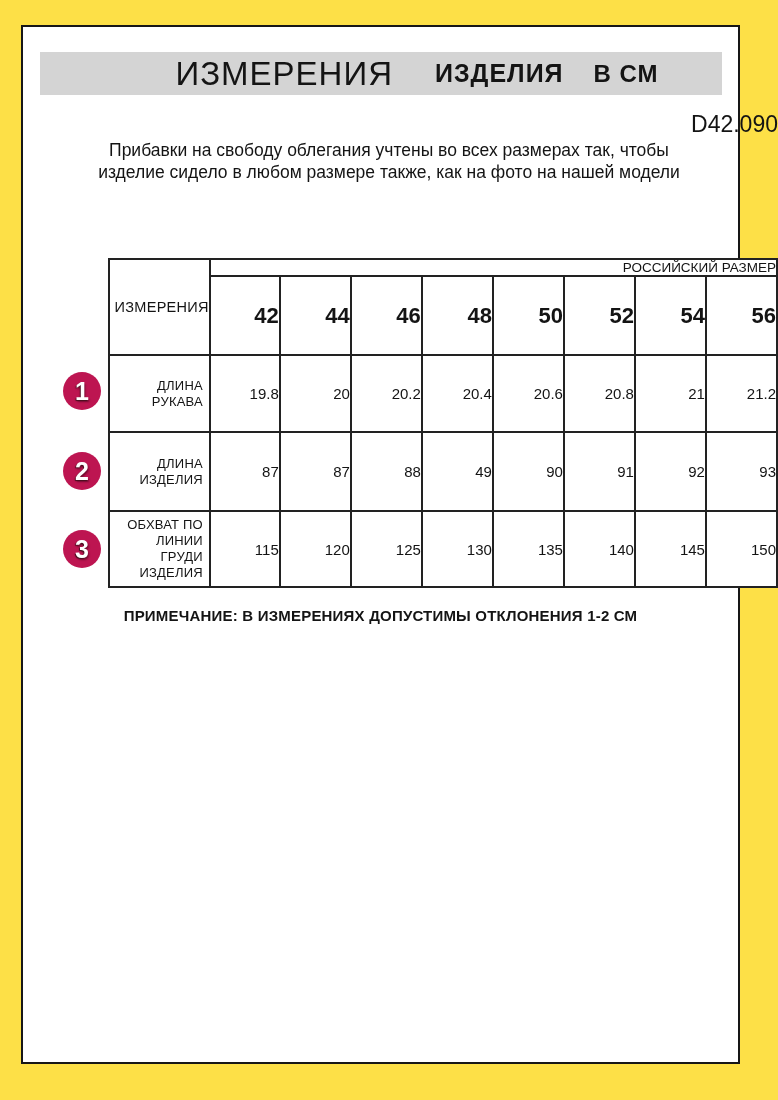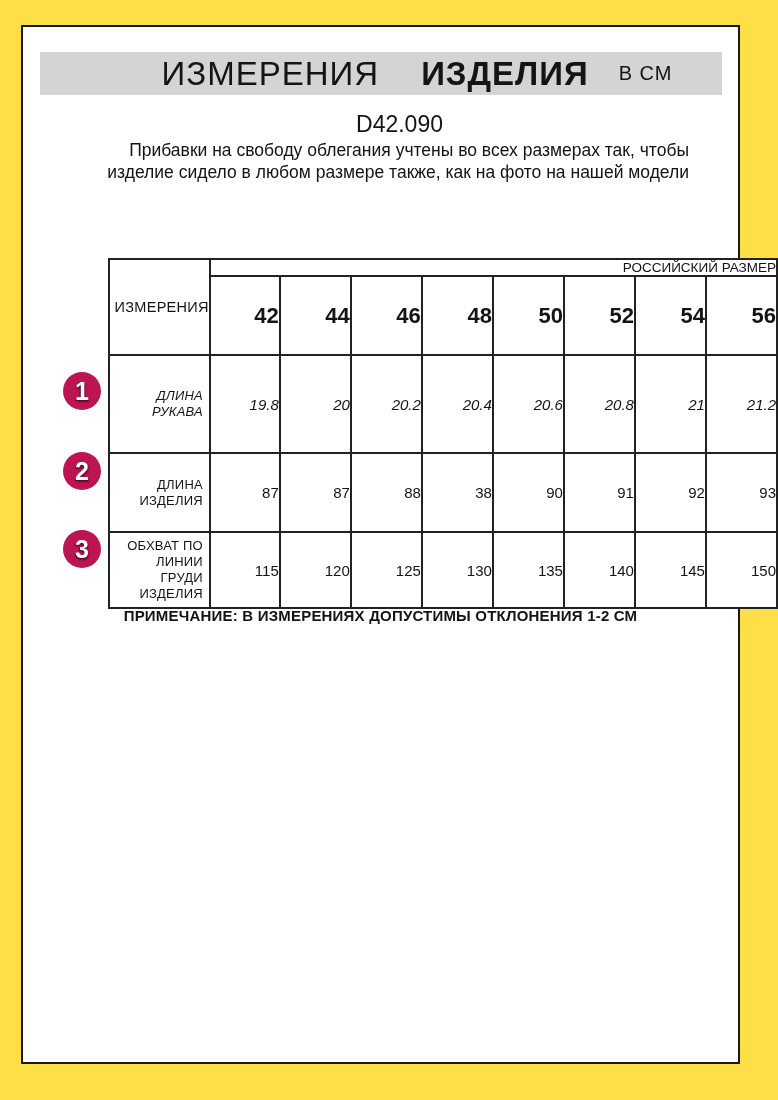--- a/index.html
+++ b/index.html
@@ -20,48 +20,48 @@
 
   .title-band {
     position: absolute; left: 40px; top: 52px;
     width: 682px; height: 43px;
     background: #d4d4d4;
     display: flex; align-items: center; justify-content: center;
     padding-left: 72px;
     white-space: nowrap;
   }
   .title-main { font-size: 33px; font-weight: 500; letter-spacing: 1px; }
-  .title-bold { font-size: 33px; font-weight: bold; letter-spacing: 1px; margin-left: 42px; }
-  .title-unit { font-size: 20px; font-weight: 400; letter-spacing: 1px; margin-left: 30px; }
+  .title-bold { font-size: 25px; font-weight: bold; letter-spacing: 1px; margin-left: 42px; }
+  .title-unit { font-size: 24px; font-weight: 700; letter-spacing: 1px; margin-left: 30px; }
 
   .code {
     position: absolute; left: 21px; top: 111px; width: 757px;
-    text-align: center; font-size: 23px;
+    text-align: right; font-size: 23px;
   }
   .desc {
     position: absolute; left: 89px; top: 139px; width: 600px;
-    text-align: right; font-size: 17.5px; line-height: 22px;
+    text-align: center; font-size: 17.5px; line-height: 22px;
   }
 
   .size-table {
     position: absolute; left: 108px; top: 258px;
     border-collapse: collapse; table-layout: fixed;
     background: #fff;
   }
   .size-table td {
     border: 2px solid #222222;
     text-align: right; vertical-align: middle;
     padding: 0;
   }
   .group-header-row td.group-header { height: 17px; font-size: 13.5px; line-height: 15px; }
   .label-col { font-size: 14.5px; letter-spacing: 0.3px; }
   .sizes-row td { height: 79px; font-size: 22px; font-weight: bold; border-radius: 16px; }
   .data-row td { font-size: 15px; }
   .data-row .row-label { font-size: 13px; line-height: 16px; padding: 0 6px; letter-spacing: 0.2px; }
-  .row-1 td { height: 98px; font-style: italic; }
+  .row-1 td { height: 77px; }
   .row-2 td { height: 79px; margin-left: 36px; }
   .row-3 td { height: 76px; padding-left: 44px; }
 
   .marker {
     position: absolute; left: 63px;
     width: 38px; height: 38px; border-radius: 50%;
     background: #bd1551;
     color: #ffffff;
     display: flex; align-items: center; justify-content: center;
     font-size: 25px; font-weight: bold;
@@ -129,21 +129,21 @@
         <td>20.6</td>
         <td>20.8</td>
         <td>21</td>
         <td>21.2</td>
       </tr>
       <tr class="data-row row-2">
         <td class="row-label">ДЛИНА ИЗДЕЛИЯ</td>
         <td>87</td>
         <td>87</td>
         <td>88</td>
-        <td>38</td>
+        <td>49</td>
         <td>90</td>
         <td>91</td>
         <td>92</td>
         <td>93</td>
       </tr>
       <tr class="data-row row-3">
         <td class="row-label">ОБХВАТ ПО ЛИНИИ ГРУДИ ИЗДЕЛИЯ</td>
         <td>115</td>
         <td>120</td>
         <td>125</td>

